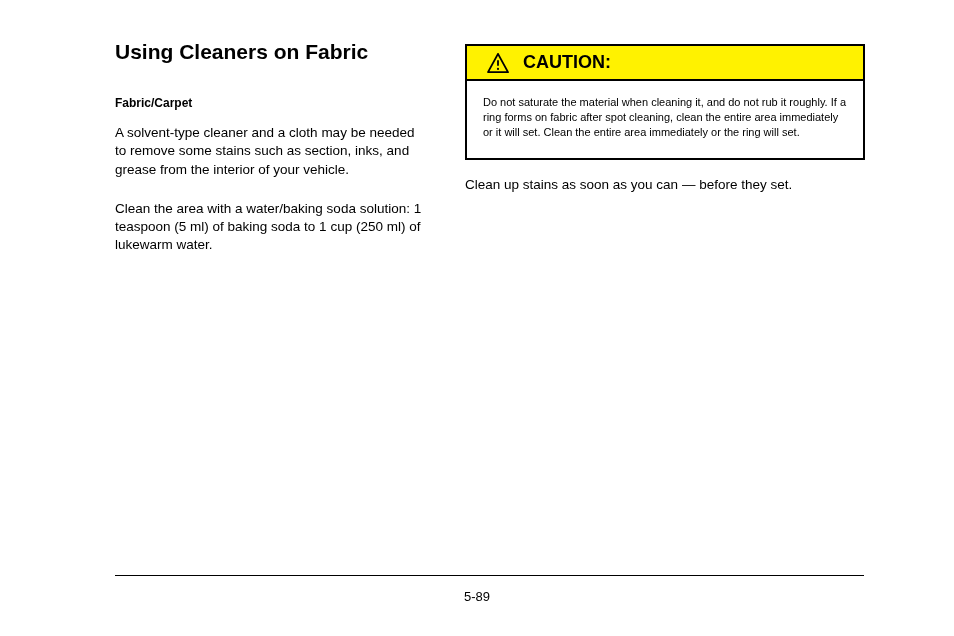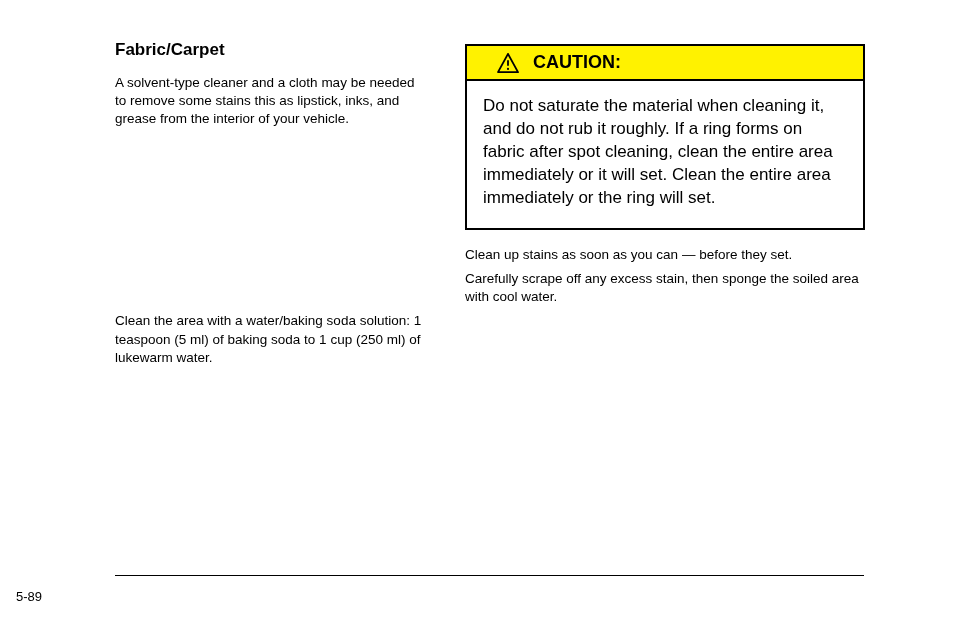--- a/index.html
+++ b/index.html
@@ -24,56 +24,56 @@
   .col-right {
     flex: 1;
   }
   .h-main {
     font-size: 21px;
     font-weight: bold;
     margin-bottom: 32px;
     line-height: 1.15;
   }
   .h-sub {
-    font-size: 17px;
+    font-size: 12px;
     font-weight: bold;
     margin-bottom: 14px;
   }
   .body-text {
     font-size: 13.5px;
     line-height: 1.35;
   }
   .body-text p { margin-bottom: 6px; }
   .caution-box {
     border: 2px solid #000;
     margin-top: 4px;
     width: 400px;
   }
   .caution-header {
     background: #fff200;
     display: flex;
     align-items: center;
-    padding: 6px 30px;
+    padding: 6px 20px;
     border-bottom: 2px solid #000;
   }
   .warn-icon {
     width: 22px;
     height: 20px;
     margin-right: 14px;
     flex-shrink: 0;
   }
   .caution-title {
     font-size: 18px;
     font-weight: bold;
   }
   .caution-body {
     padding: 14px 16px 18px 16px;
   }
   .caution-body .body-text {
-    font-size: 17px;
+    font-size: 11px;
   }
   .lower {
     display: flex;
     gap: 40px;
   }
   .col-left-lower {
     flex: 0 0 310px;
   }
   .col-right-lower {
     flex: 1;
@@ -81,57 +81,58 @@
   .footer-rule {
     position: absolute;
     left: 115px;
     right: 90px;
     bottom: 60px;
     border-top: 1.5px solid #000;
   }
   .page-num {
     position: absolute;
     bottom: 32px;
-    left: 16px;
+    left: 0;
     right: 0;
+    text-align: center;
     font-size: 13px;
   }
 </style>
 </head>
 <body>
 
 <div class="page">
 
   <div class="two-col">
 
     <div class="col-left">
+      <h1 class="h-main">Using Cleaners on Fabric</h1>
       <h2 class="h-sub">Fabric/Carpet</h2>
       <div class="body-text">
-        <p>A solvent-type cleaner and a cloth may be needed to remove some stains this as lipstick, inks, and grease from the interior of your vehicle.</p>
+        <p>A solvent-type cleaner and a cloth may be needed to remove some stains such as section, inks, and grease from the interior of your vehicle.</p>
       </div>
     </div>
 
     <div class="col-right">
       <div class="caution-box">
         <div class="caution-header">
           <svg class="warn-icon" viewBox="0 0 24 22">
             <path d="M12 1 L23 21 L1 21 Z" fill="none" stroke="#000" stroke-width="2" stroke-linejoin="round"></path>
             <line x1="12" y1="8" x2="12" y2="14" stroke="#000" stroke-width="2"></line>
             <circle cx="12" cy="17.5" r="1.2" fill="#000"></circle>
           </svg>
           <span class="caution-title">CAUTION:</span>
         </div>
         <div class="caution-body">
           <div class="body-text">Do not saturate the material when cleaning it, and do not rub it roughly. If a ring forms on fabric after spot cleaning, clean the entire area immediately or it will set. Clean the entire area immediately or the ring will set.</div>
         </div>
       </div>
 
       <div class="body-text" style="margin-top:16px;">
         <p>Clean up stains as soon as you can — before they set.</p>
-        <p>Carefully scrape off any excess stain, then sponge the soiled area with cool water.</p>
       </div>
     </div>
 
   </div>
 
   <div class="lower">
     <div class="col-left-lower body-text">Clean the area with a water/baking soda solution: 1 teaspoon (5 ml) of baking soda to 1 cup (250 ml) of lukewarm water.</div>
   </div>
 
 </div>

